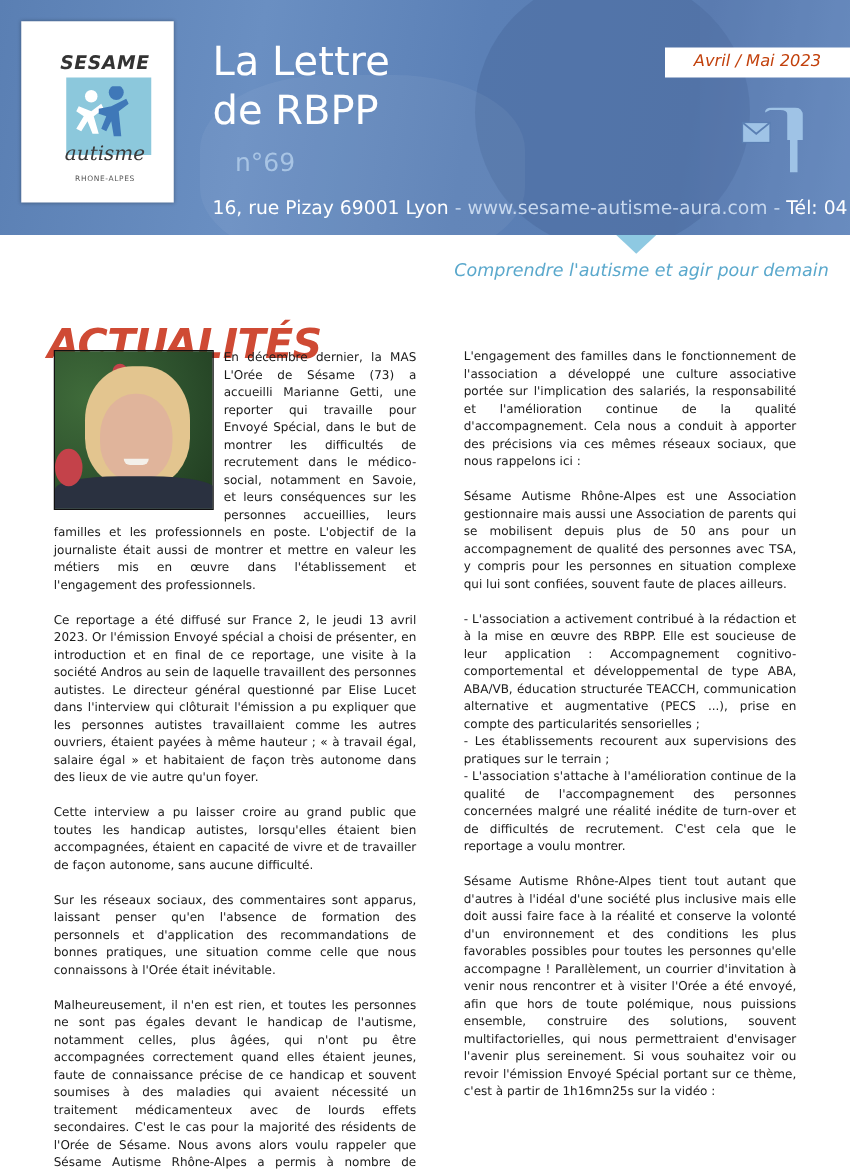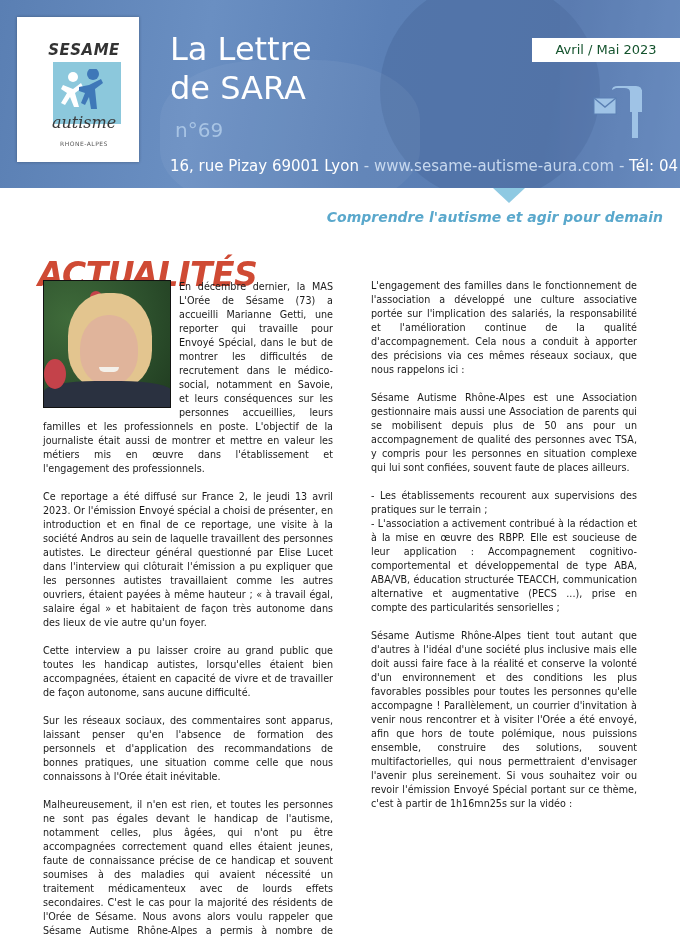--- a/index.html
+++ b/index.html
@@ -34,43 +34,43 @@
   .logo-rhone {
     position: absolute; left: 0; width: 134px; top: 123px; text-align: center;
     font-size: 6px; color: #555555; letter-spacing: 0.5px;
   }
 
   .title {
     position: absolute; left: 170px; top: 30px; color: #ffffff;
     font-family: "DejaVu Sans", sans-serif; font-size: 32px; line-height: 39px; font-weight: normal;
   }
   .issue {
-    position: absolute; left: 175px; top: 118px; color: #a8c4e4;
+    position: absolute; left: 188px; top: 118px; color: #a8c4e4;
     font-size: 20px;
   }
   .address {
     position: absolute; left: 170px; top: 157px; color: #ffffff; font-size: 15px; white-space: nowrap;
   }
   .address .sep, .address .web { color: #c7d8ee; }
 
   .date-box {
     position: absolute; left: 532px; top: 38px; width: 148px; height: 24px;
-    background: #ffffff; color: #14532d; font-size: 13px; line-height: 24px; text-align: center;
+    background: #ffffff; color: #c2410c; font-size: 13px; line-height: 24px; text-align: center; font-style: italic;
   }
   .mailbox-icon { position: absolute; left: 592px; top: 86px; width: 56px; height: 52px; }
 
   .pointer {
     position: absolute; left: 493px; top: 188px; width: 0; height: 0;
     border-left: 16px solid transparent; border-right: 16px solid transparent;
     border-top: 15px solid #8ec9e2;
   }
 
   .tagline {
     position: absolute; right: 17px; top: 209px; color: #5aa8cc;
-    font-family: "DejaVu Sans", sans-serif; font-style: italic; font-weight: bold; font-size: 14px;
+    font-family: "DejaVu Sans", sans-serif; font-style: italic; font-weight: normal; font-size: 14px;
   }
   .heading {
     position: absolute; left: 38px; top: 219px; color: #cf4a34;
     font-family: "DejaVu Sans", sans-serif; font-style: italic; font-weight: bold; font-size: 33px;
     letter-spacing: -0.5px;
     margin-top: 36px;
   }
 
   
   .col { position: absolute; font-family: "DejaVu Sans", sans-serif; font-size: 9.6px; line-height: 14px; color: #1a1a1a; text-align: justify; }
@@ -107,21 +107,21 @@
       <path d="M4 16 L14 20 L22 14 L24 18 L16 24 L20 38 L15 38 L11 28 L6 36 L2 34 L8 24 L2 20 Z" fill="#ffffff"></path>
       <circle cx="34" cy="5" r="6" fill="#3f78b8"></circle>
       <path d="M20 18 L30 16 L42 10 L44 14 L36 20 L38 40 L32 40 L30 28 L26 36 L22 34 L26 24 L20 22 Z" fill="#3f78b8"></path>
     </svg>
     <div class="logo-autisme">autisme</div>
     <div class="logo-rhone">RHONE-ALPES</div>
   </div>
 
   <div class="title">
     <div>La Lettre</div>
-    <div>de SARA</div>
+    <div>de RBPP</div>
   </div>
   <div class="issue">n°69</div>
 
   <div class="date-box">Avril / Mai 2023</div>
 
   <svg class="mailbox-icon" viewBox="0 0 56 52">
     <path d="M20 4 Q20 0 26 0 L44 0 Q50 0 50 6 L50 26 L38 26 L38 6 Q38 2 32 2 L24 2 Z" fill="#9fc3e6"></path>
     <rect x="38" y="4" width="12" height="22" fill="#9fc3e6"></rect>
     <rect x="40" y="26" width="6" height="26" fill="#9fc3e6"></rect>
     <rect x="2" y="12" width="22" height="16" fill="#9fc3e6" stroke="#5a7fb3" stroke-width="1"></rect>
@@ -158,21 +158,22 @@
   <p>Ce reportage a été diffusé sur France 2, le jeudi 13 avril 2023. Or l'émission Envoyé spécial a choisi de présenter, en introduction et en final de ce reportage, une visite à la société Andros au sein de laquelle travaillent des personnes autistes. Le directeur général questionné par Elise Lucet dans l'interview qui clôturait l'émission a pu expliquer que les personnes autistes travaillaient comme les autres ouvriers, étaient payées à même hauteur ; « à travail égal, salaire égal » et habitaient de façon très autonome dans des lieux de vie autre qu'un foyer.</p>
   <p>Cette interview a pu laisser croire au grand public que toutes les handicap autistes, lorsqu'elles étaient bien accompagnées, étaient en capacité de vivre et de travailler de façon autonome, sans aucune difficulté.</p>
   <p>Sur les réseaux sociaux, des commentaires sont apparus, laissant penser qu'en l'absence de formation des personnels et d'application des recommandations de bonnes pratiques, une situation comme celle que nous connaissons à l'Orée était inévitable.</p>
   <p>Malheureusement, il n'en est rien, et toutes les personnes ne sont pas égales devant le handicap de l'autisme, notamment celles, plus âgées, qui n'ont pu être accompagnées correctement quand elles étaient jeunes, faute de connaissance précise de ce handicap et souvent soumises à des maladies qui avaient nécessité un traitement médicamenteux avec de lourds effets secondaires. C'est le cas pour la majorité des résidents de l'Orée de Sésame. Nous avons alors voulu rappeler que Sésame Autisme Rhône-Alpes a permis à nombre de personnes autistes de sortir de l'hôpital où elles vivaient pour rejoindre un véritable lieu de vie.</p>
 </div>
 
 <div class="col col-right">
   <p>L'engagement des familles dans le fonctionnement de l'association a développé une culture associative portée sur l'implication des salariés, la responsabilité et l'amélioration continue de la qualité d'accompagnement. Cela nous a conduit à apporter des précisions via ces mêmes réseaux sociaux, que nous rappelons ici :</p>
   <p>Sésame Autisme Rhône-Alpes est une Association gestionnaire mais aussi une Association de parents qui se mobilisent depuis plus de 50 ans pour un accompagnement de qualité des personnes avec TSA, y compris pour les personnes en situation complexe qui lui sont confiées, souvent faute de places ailleurs.</p>
   <div style="margin-bottom:14px;">
+    <p class="tight">- L'association a activement contribué à la rédaction et à la mise en œuvre des RBPP. Elle est soucieuse de leur application : Accompagnement cognitivo-comportemental et développemental de type ABA, ABA/VB, éducation structurée TEACCH, communication alternative et augmentative (PECS ...), prise en compte des particularités sensorielles ;</p>
     <p class="tight">- Les établissements recourent aux supervisions des pratiques sur le terrain ;</p>
-    <p class="tight">- L'association a activement contribué à la rédaction et à la mise en œuvre des RBPP. Elle est soucieuse de leur application : Accompagnement cognitivo-comportemental et développemental de type ABA, ABA/VB, éducation structurée TEACCH, communication alternative et augmentative (PECS ...), prise en compte des particularités sensorielles ;</p>
+    <p class="tight">- L'association s'attache à l'amélioration continue de la qualité de l'accompagnement des personnes concernées malgré une réalité inédite de turn-over et de difficultés de recrutement. C'est cela que le reportage a voulu montrer.</p>
   </div>
   <p class="tight">
     <span>Sésame Autisme Rhône-Alpes tient tout autant que d'autres à l'idéal d'une société plus inclusive mais elle doit aussi faire face à la réalité et conserve la volonté d'un environnement et des conditions les plus favorables possibles pour toutes les personnes qu'elle accompagne ! Parallèlement, un courrier d'invitation à venir nous rencontrer et à visiter l'Orée a été envoyé, afin que hors de toute polémique, nous puissions ensemble, construire des solutions, souvent multifactorielles, qui nous permettraient d'envisager l'avenir plus sereinement. Si vous souhaitez voir ou revoir l'émission Envoyé Spécial portant sur ce thème, c'est à partir de 1h16mn25s sur la vidéo :</span>
     
   </p>
 
 </div>
 
 </body></html>

